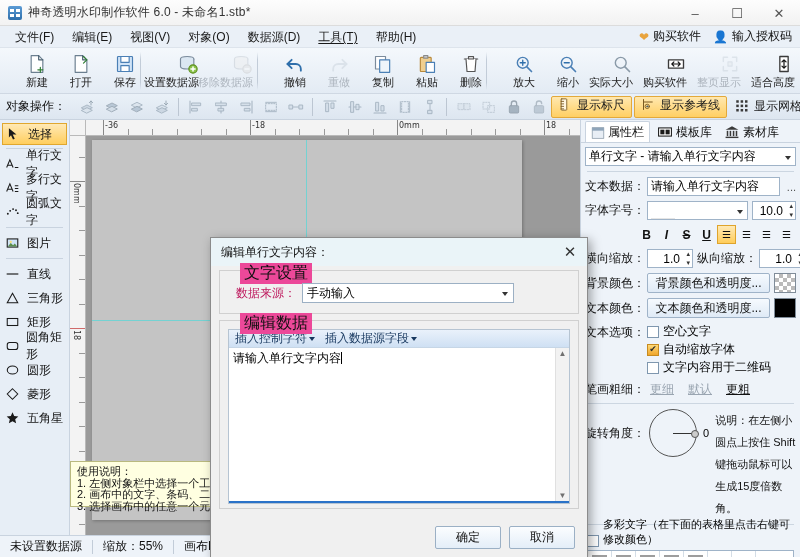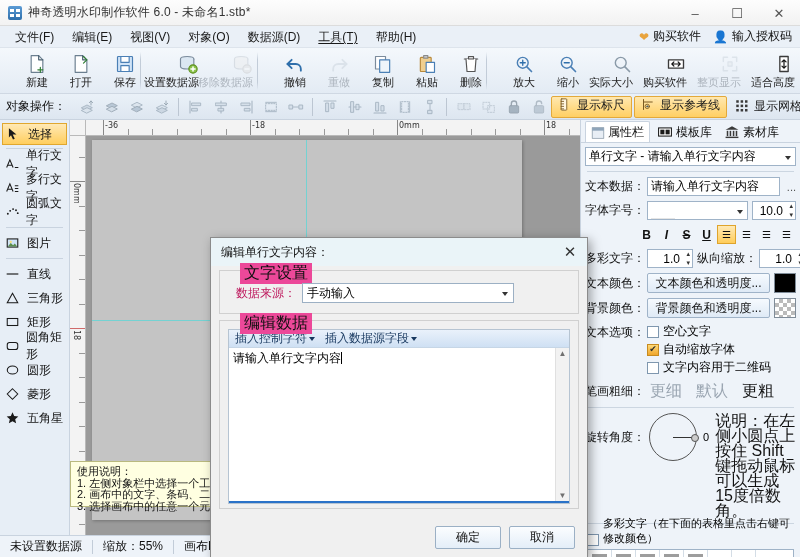--- a/index.html
+++ b/index.html
@@ -255,33 +255,33 @@
     background-size: 8px 8px; background-position: 0 0, 4px 4px; background-color: #fff;
   }
   .chk { display: flex; align-items: center; gap: 4px; font-size: 12px; height: 17px; }
   .box {
     width: 12px; height: 12px; border: 1px solid #7f97af; background: #fff;
     display: flex; align-items: center; justify-content: center; flex: 0 0 12px;
   }
   .box.checked { background: linear-gradient(#ffd978, #f0a62c); border-color: #c78b20; }
   .box.checked:after { content: "\2714"; font-size: 9px; color: #2b2b2b; line-height: 1; }
   .rsep { height: 1px; background: #ccd6e1; margin: 5px 2px; }
-  .linkish { color: #9aa5b1; font-size: 16px; padding: 0 3px; }
+  .linkish { color: #9aa5b1; font-size: 12px; padding: 0 3px; text-decoration: underline; }
   .linkish.strong { color: #111; }
   .rotwrap { display: flex; align-items: flex-start; gap: 6px; margin-top: 2px; }
   .dial {
     width: 48px; height: 48px; border: 1px solid #555; border-radius: 50%;
     position: relative; flex: 0 0 48px; background: #eef3f9;
   }
   .dial .arm { position: absolute; left: 50%; top: 50%; width: 22px; height: 1px; background: #333; }
   .dial .knob {
     position: absolute; right: -4px; top: 50%; margin-top: -4px;
     width: 8px; height: 8px; border: 1px solid #555; border-radius: 50%; background: #ccc;
   }
-  .rothint { font-size: 16px; line-height: 15px; color: #111; }
+  .rothint { font-size: 11px; line-height: 22px; color: #111; }
   .palette { display: flex; border: 1px solid #9fb3c8; background: #fff; margin: 3px 2px; }
   .pcell { width: 24px; height: 22px; border-right: 1px solid #d4dde6; display: flex; align-items: center; justify-content: center; }
   .pcell:last-child { border-right: none; }
   .pcell i { display: block; width: 15px; height: 14px; background: #9d9d9d; }
 
   
   .dlg {
     position: absolute; left: 210px; top: 117px;
     width: 378px; height: 323px;
     background: #f0f0f0;
@@ -1032,36 +1032,36 @@
               <div class="fbtn">
                 <span style="font-size:10px;">☰</span>
               </div>
               <div class="fbtn">
                 <span style="font-size:10px;">☰</span>
               </div>
             </div>
         </div>
 
         <div class="rrow">
-          <span class="rlab">多彩文字：</span>
+          <span class="rlab">横向缩放：</span>
           <div class="inp spin" style="flex:0 0 46px;">1.0</div>
           <span class="rlab" style="width:58px;flex:0 0 58px;">纵向缩放：</span>
           <div class="inp spin" style="flex:0 0 46px;">1.0</div>
+        </div>
+
+        <div class="rrow">
+          <span class="rlab">背景颜色：</span>
+          <div class="bigbtn">背景颜色和透明度...</div>
+          <div class="swatch trans"></div>
         </div>
 
         <div class="rrow">
           <span class="rlab">文本颜色：</span>
           <div class="bigbtn">文本颜色和透明度...</div>
           <div class="swatch black"></div>
-        </div>
-
-        <div class="rrow">
-          <span class="rlab">背景颜色：</span>
-          <div class="bigbtn">背景颜色和透明度...</div>
-          <div class="swatch trans"></div>
         </div>
 
         <div class="rrow" style="align-items:flex-start;">
           <span class="rlab" style="padding-top:1px;">文本选项：</span>
           <div style="display:flex;flex-direction:column;gap:1px;" id="opt-host">
               <div class="chk">
                 <span class="box"></span>
                 <span>空心文字</span>
               </div>
               <div class="chk">

